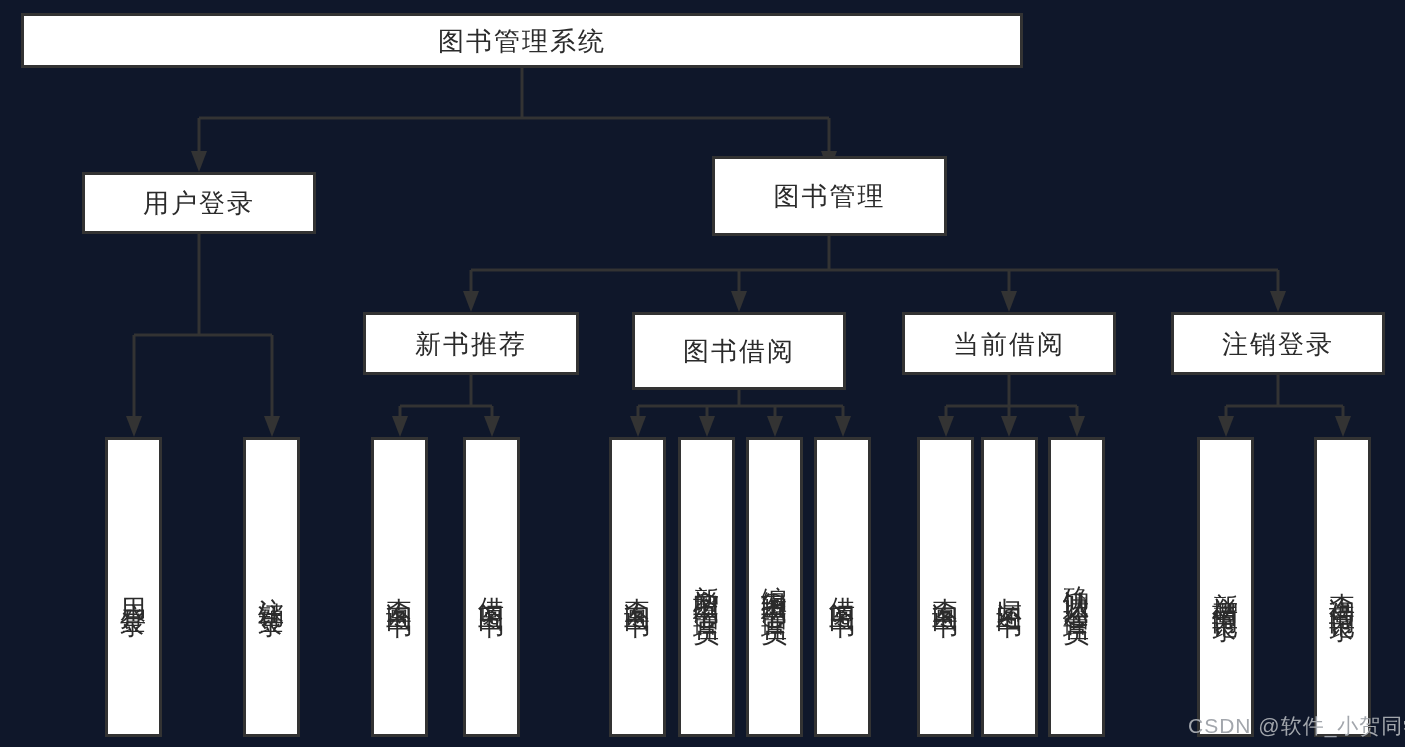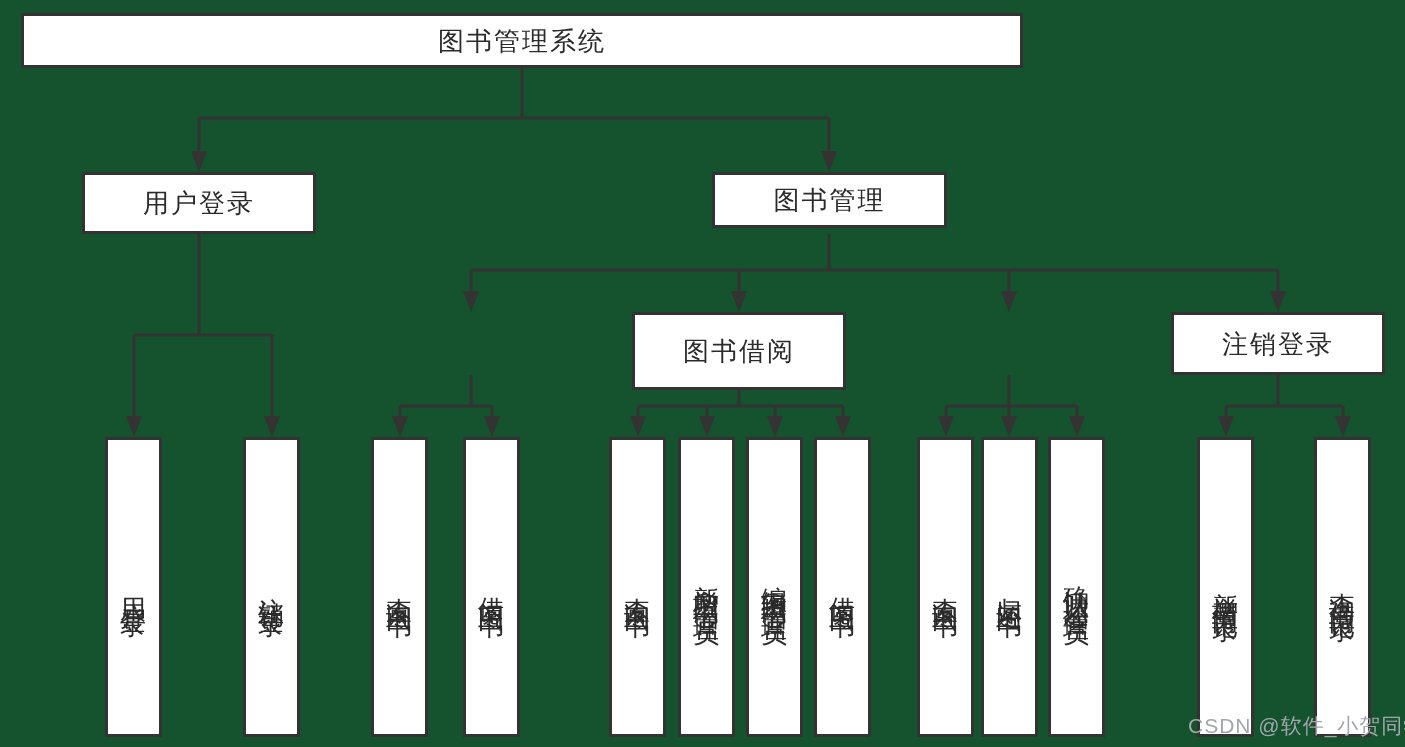--- a/index.html
+++ b/index.html
@@ -1,19 +1,19 @@
 <!DOCTYPE html>
 <html><head>
 <meta charset="utf-8">
 <style>
   html,body{margin:0;padding:0;background:#ffffff;}
   .canvas{
     position:relative;
     width:1405px;height:747px;
-    background:#14532d;
+    background:#0f172a;
     overflow:hidden;
     font-family:"Liberation Sans","DejaVu Sans",sans-serif;
     color:#2b2b2b;
   }
   .wires{position:absolute;left:0;top:0;width:1405px;height:747px;z-index:1;}
   .box{
     position:absolute;
     box-sizing:border-box;
     background:#ffffff;
     border:3px solid #333333;
@@ -106,26 +106,32 @@
     </g>
   </svg>
 
   <div class="box h" style="left:21px;top:13px;width:1002px;height:55px">
     <span>图书管理系统</span>
   </div>
 
   <div class="box h" style="left:82px;top:172px;width:234px;height:62px">
     <span>用户登录</span>
   </div>
-  <div class="box h" style="left:712px;top:172px;width:235px;height:56px">
+  <div class="box h" style="left:712px;top:156px;width:235px;height:80px">
     <span>图书管理</span>
   </div>
 
+  <div class="box h" style="left:363px;top:312px;width:216px;height:63px">
+    <span>新书推荐</span>
+  </div>
   <div class="box h" style="left:632px;top:312px;width:214px;height:78px">
     <span>图书借阅</span>
+  </div>
+  <div class="box h" style="left:902px;top:312px;width:214px;height:63px">
+    <span>当前借阅</span>
   </div>
   <div class="box h" style="left:1171px;top:312px;width:214px;height:63px">
     <span>注销登录</span>
   </div>
 
   <div class="box leaf" style="left:105px">
     <span class="vtext">用户登录</span>
   </div>
   <div class="box leaf" style="left:243px">
     <span class="vtext">注销登录</span>

